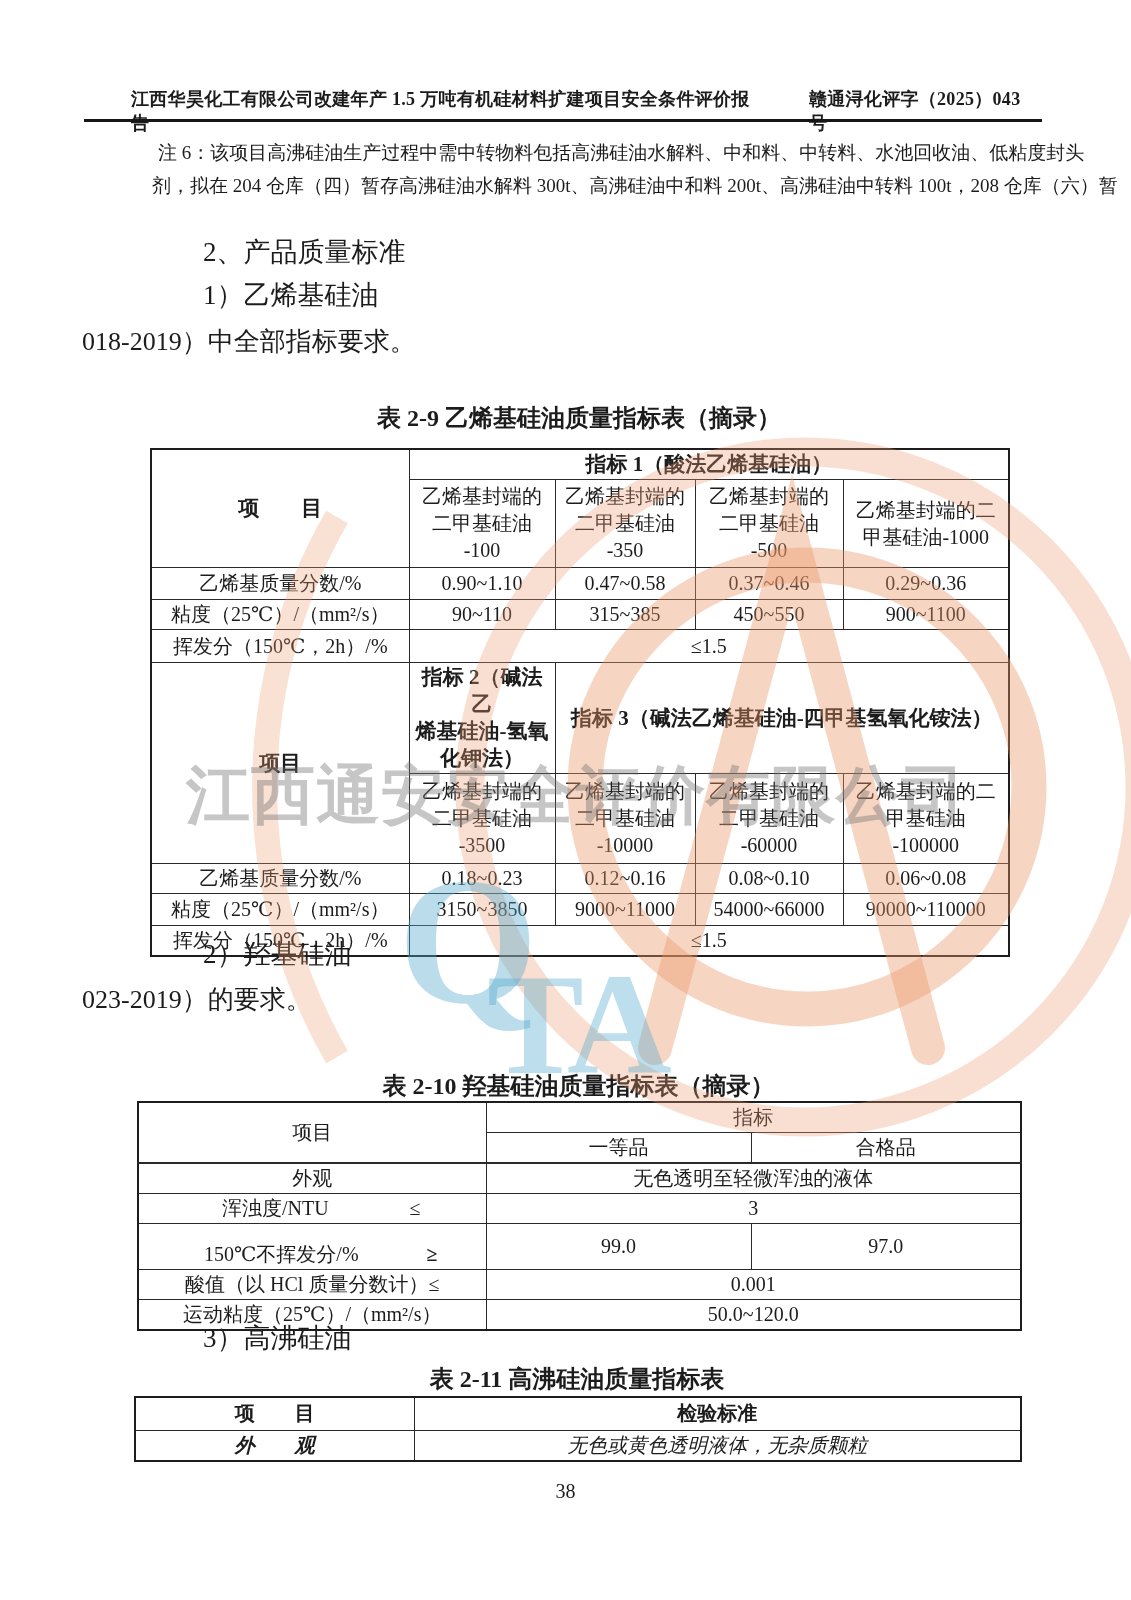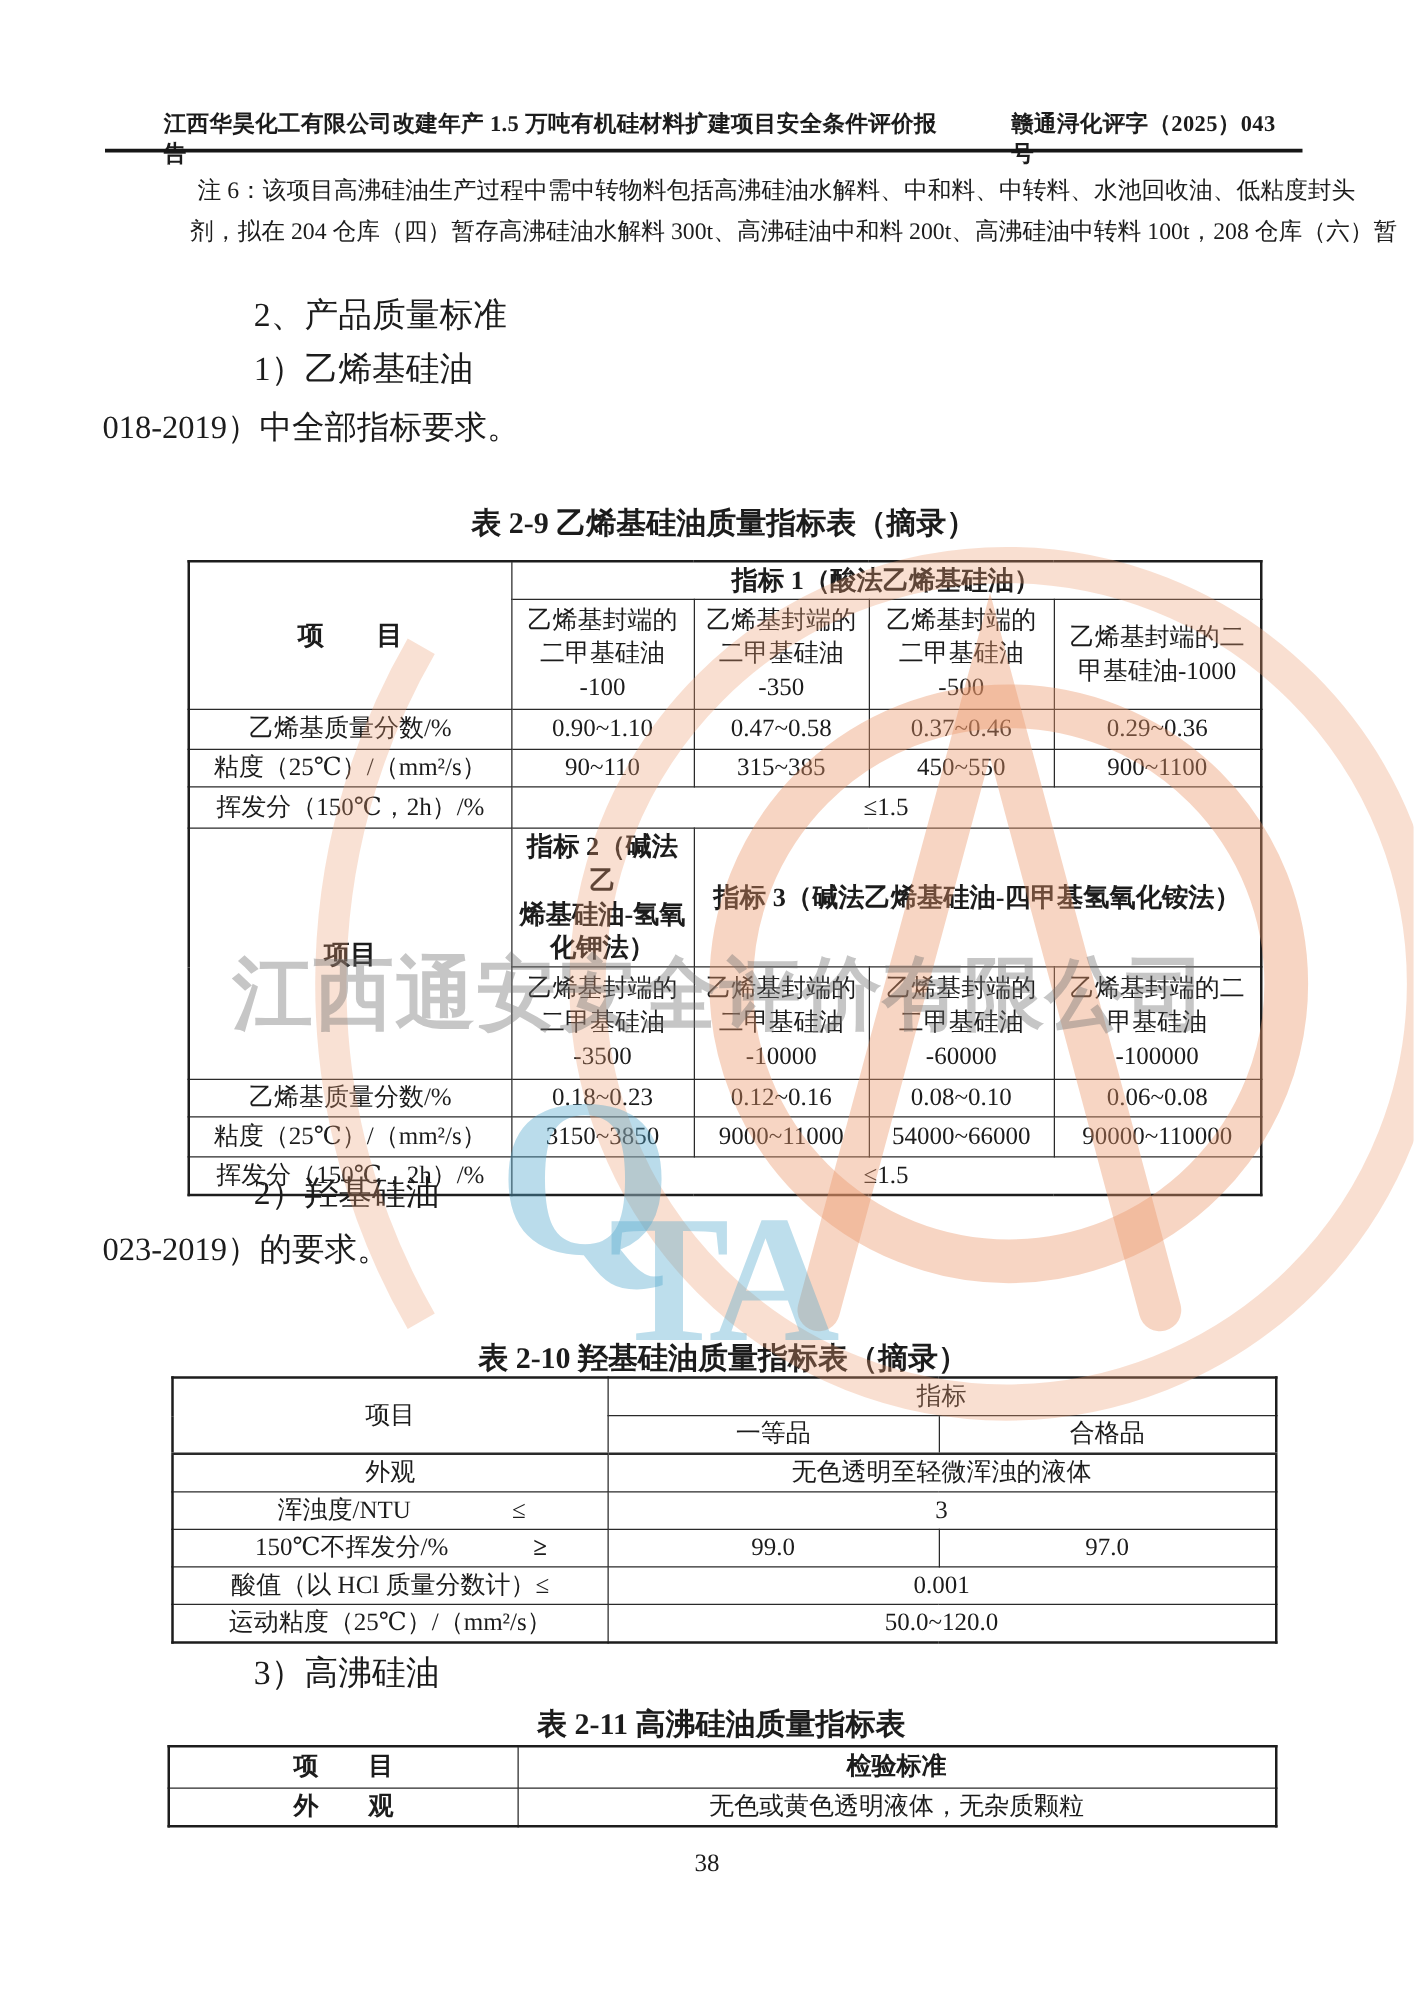--- a/index.html
+++ b/index.html
@@ -190,21 +190,21 @@
           <td>
             <div class="split" style="padding:0 62px 0 80px;">
               <span>浑浊度/NTU</span>
               <span>≤</span>
             </div>
           </td>
           <td colspan="2">3</td>
         </tr>
         <tr style="height:30px;">
           <td>
-            <div class="split" style="padding:0 45px 0 62px;">
+            <div class="split" style="padding:16px 45px 0 62px;">
               <span>150℃不挥发分/%</span>
               <span class="b">≥</span>
             </div>
           </td>
           <td>99.0</td>
           <td>97.0</td>
         </tr>
         <tr style="height:30px;">
           <td>酸值（以 HCl 质量分数计）≤</td>
           <td colspan="2">0.001</td>
@@ -225,21 +225,21 @@
       <table class="t" style="width:886px;">
         <colgroup>
           <col style="width:279px">
             <col style="width:607px">
         </colgroup>
         <tbody>
             <tr style="height:33px;">
           <td class="b">项　　目</td>
           <td class="b">检验标准</td>
         </tr>
-        <tr style="height:30px;">
+        <tr style="height:30px;font-style:italic;">
           <td class="b">外　　观</td>
           <td>无色或黄色透明液体，无杂质颗粒</td>
         </tr>
       </tbody>
         </table>
     </div>
 
     <div class="abs pageno">38</div>
 
   </div>

